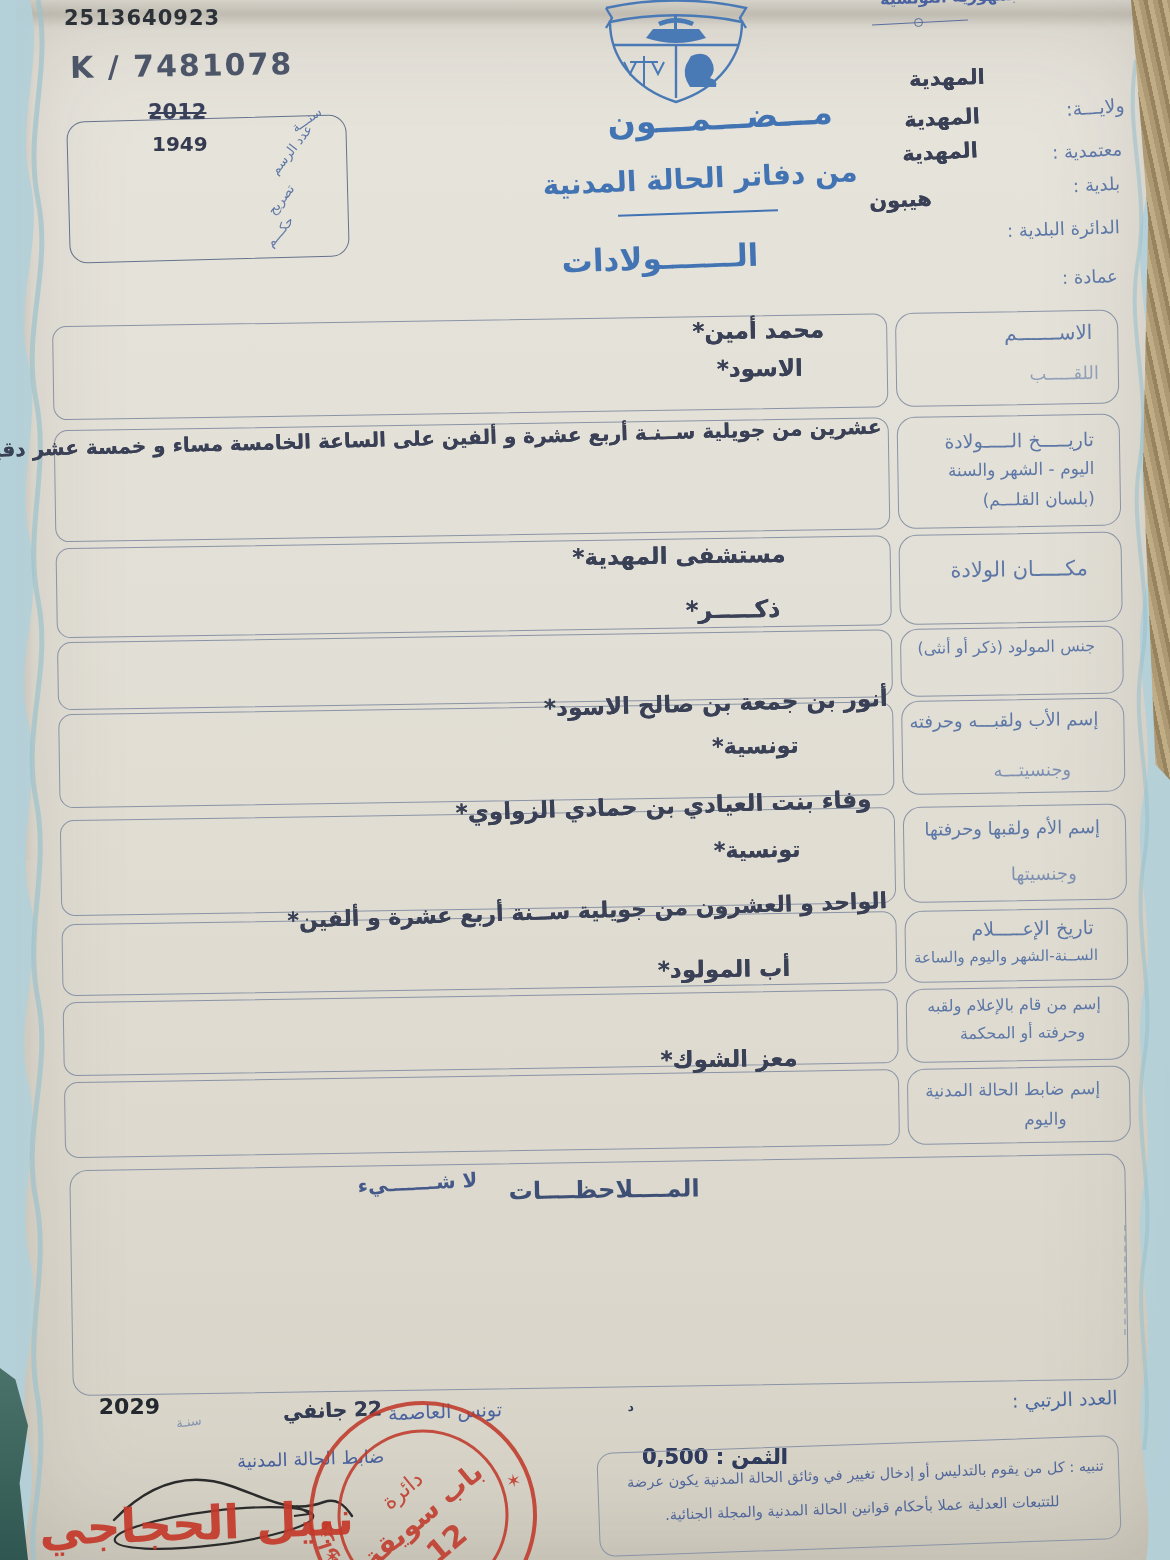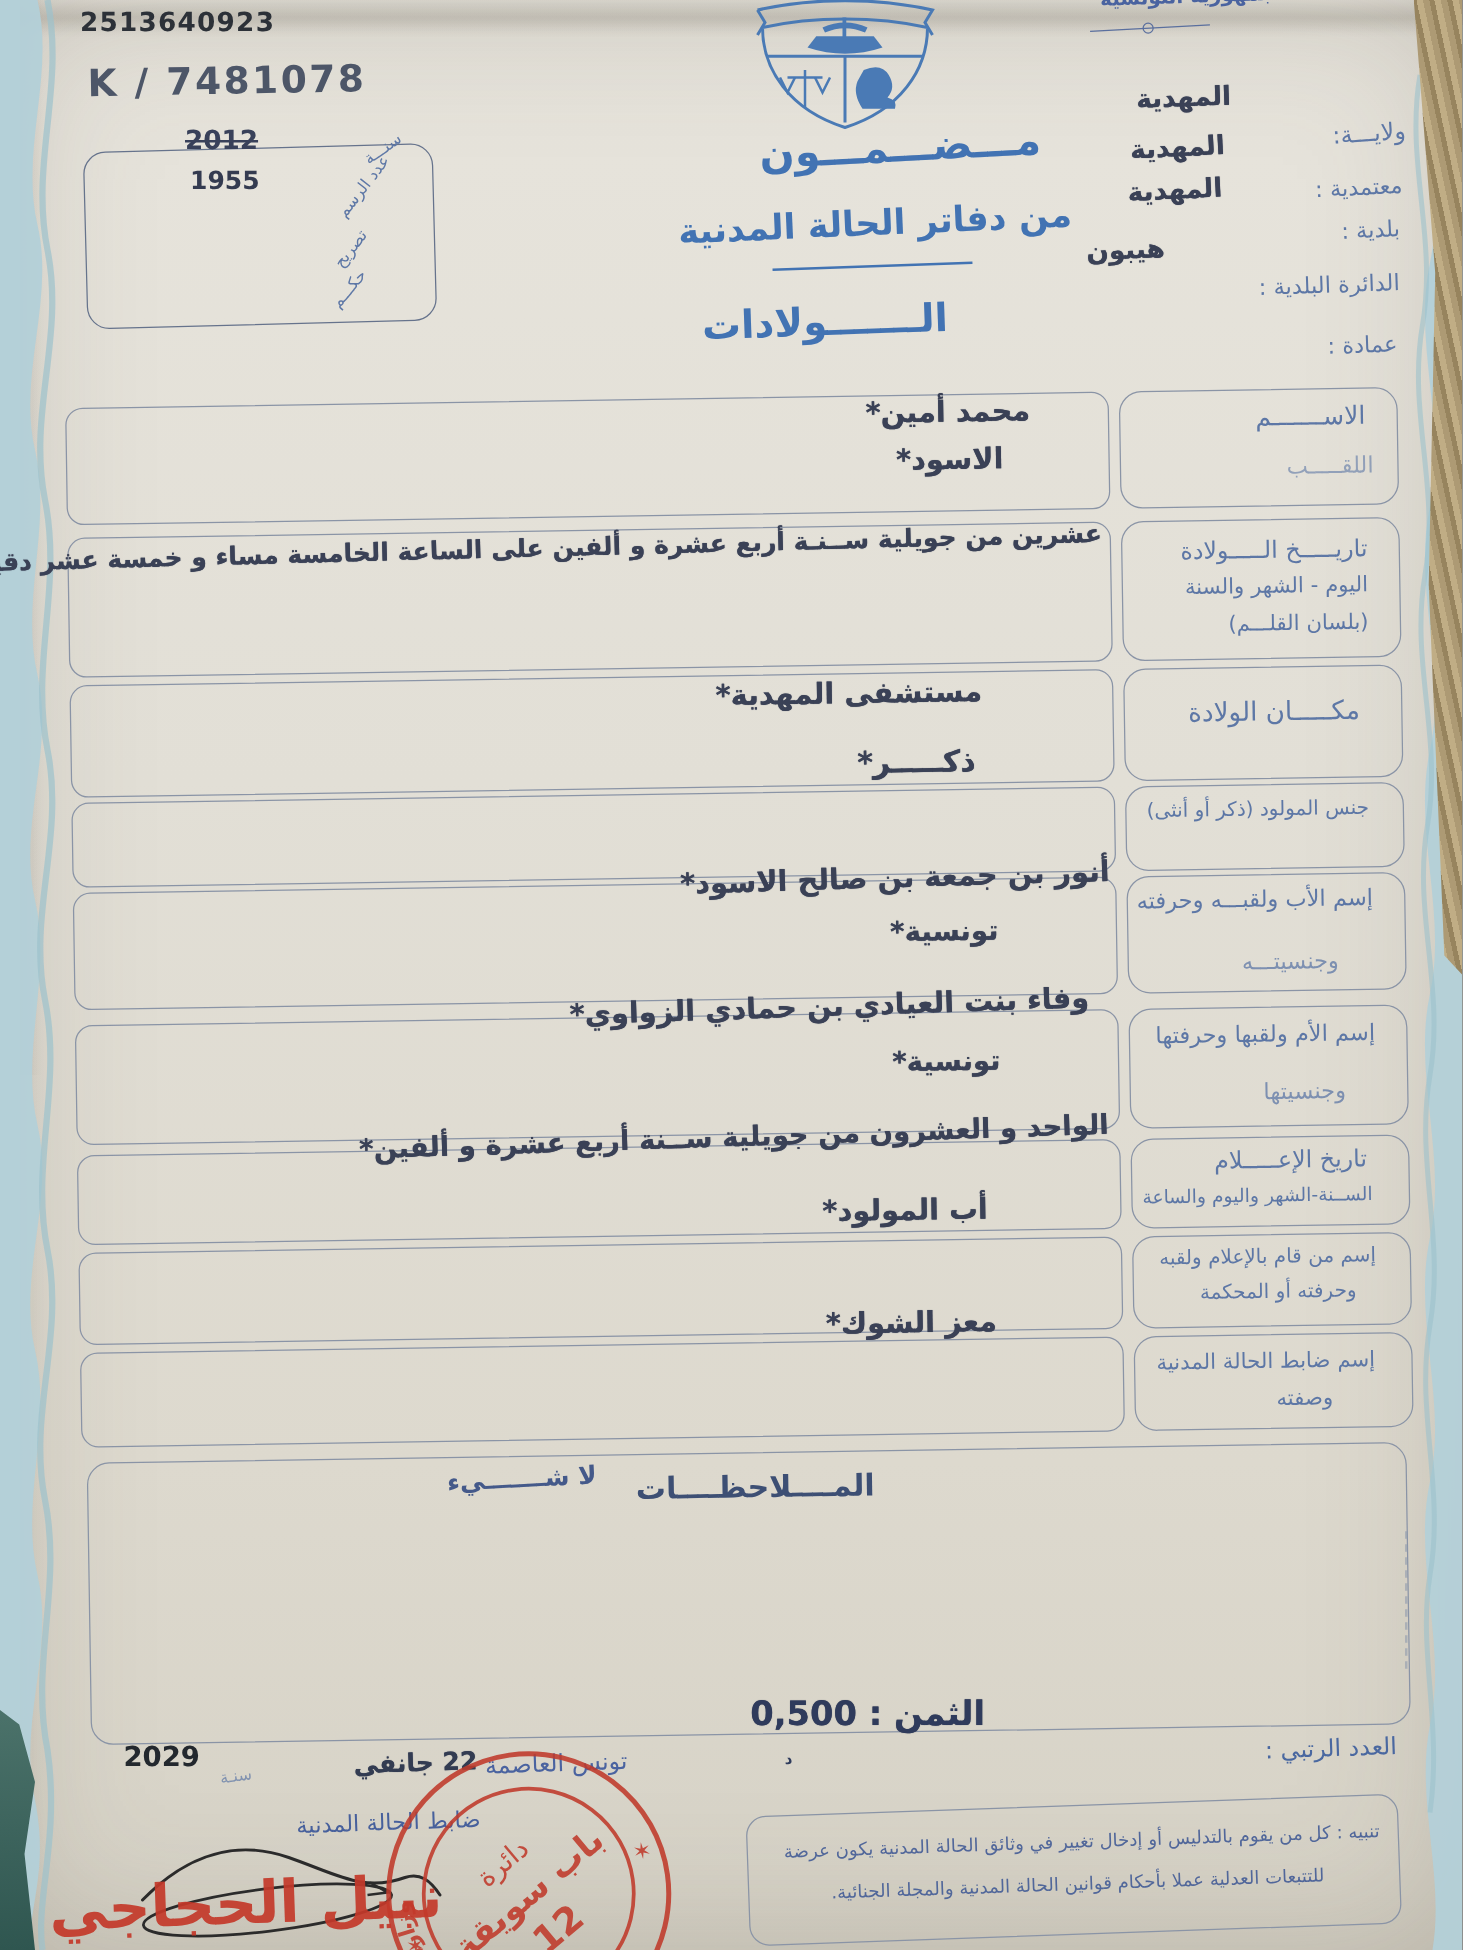--- a/index.html
+++ b/index.html
@@ -45,21 +45,21 @@
   <div style="position:absolute;left:0;top:1368px;width:28px;height:192px;
        background:linear-gradient(180deg,#4b726a,#2f5650);
        clip-path:polygon(0 0,55% 6%,100% 30%,70% 60%,100% 100%,0 100%);"></div>
 
   <div class="t" style="left:64px;top:6px;font-size:21px;font-weight:700;color:#2c3138;direction:ltr;letter-spacing:1px;">2513640923</div>
 
   <div class="t" style="left:70px;top:48px;font-size:30px;font-weight:600;color:#4d5668;direction:ltr;letter-spacing:2px;transform:rotate(-1deg);">K / 7481078</div>
 
   <div class="box" style="left:68px;top:118px;width:278px;height:140px;border-radius:18px;border-color:#66738c;transform:rotate(-1.5deg);"></div>
   <div class="t" style="left:148px;top:100px;font-size:21px;font-weight:700;color:#39415a;text-decoration:line-through;direction:ltr;">2012</div>
-  <div class="t" style="left:152px;top:132px;font-size:20px;font-weight:700;color:#343b50;direction:ltr;">1955</div>
+  <div class="t" style="left:152px;top:132px;font-size:20px;font-weight:700;color:#343b50;direction:ltr;">1949</div>
   <div class="t lbl" style="left:290px;top:112px;font-size:13px;transform:rotate(-35deg);">سنـــة</div>
   <div class="t lbl" style="left:262px;top:142px;font-size:13px;transform:rotate(-52deg);">عدد الرسم</div>
   <div class="t lbl" style="left:264px;top:192px;font-size:13px;transform:rotate(-52deg);">تصريح</div>
   <div class="t lbl" style="left:262px;top:224px;font-size:13px;transform:rotate(-50deg);">حكـــم</div>
 
   <svg width="160" height="110" viewBox="0 0 160 110" style="left:596px;top:-2px;">
     <g stroke="#4a7ab5" fill="none" stroke-width="2.4">
       <path d="M10 10 C55 0 105 0 150 10 L144 20 L150 30"></path>
       <path d="M10 10 L16 20 L10 30"></path>
       <path d="M14 24 C55 15 105 15 146 24 C146 58 124 90 80 104 C36 90 14 58 14 24 Z"></path>
@@ -148,32 +148,32 @@
 
     <div class="t lbl" style="right:80px;top:924px;font-size:19px;">تاريخ الإعـــــلام</div>
     <div class="t lbl" style="right:76px;top:954px;font-size:15px;">الســنة-الشهر واليوم والساعة</div>
     <div class="t val" style="right:286px;top:898px;font-size:22px;transform:rotate(-1deg);">الواحد و العشرون من جويلية ســنة أربع عشرة و ألفين*</div>
 
     <div class="t lbl" style="right:74px;top:1002px;font-size:16px;">إسم من قام بالإعلام ولقبه</div>
     <div class="t lbl" style="right:90px;top:1030px;font-size:16px;">وحرفته أو المحكمة</div>
     <div class="t val" style="right:384px;top:958px;font-size:23px;">أب المولود*</div>
 
     <div class="t lbl" style="right:76px;top:1086px;font-size:17px;">إسم ضابط الحالة المدنية</div>
-    <div class="t lbl" style="right:110px;top:1116px;font-size:17px;">وصفته</div>
+    <div class="t lbl" style="right:110px;top:1116px;font-size:17px;">واليوم</div>
     <div class="t val" style="right:378px;top:1048px;font-size:23px;">معز الشوك*</div>
 
     <div class="box" style="left:62px;top:1162px;width:1054px;height:224px;border-radius:18px;"></div>
     <div class="t" style="right:478px;top:1176px;font-size:24px;font-weight:700;color:#3d4f74;">المــــلاحظــــات</div>
     <div class="t" style="right:700px;top:1168px;font-size:20px;font-weight:600;color:#44598a;transform:rotate(-2deg);">لا شـــــــيء</div>
   </div>
 
   <div style="position:absolute;left:1124px;top:1225px;height:110px;width:0;border-left:2px dashed #8a98ad;opacity:.55;"></div>
 
   <div class="t lbl" style="right:52px;top:1388px;font-size:19px;color:#4a68a0;transform:rotate(-2deg);">العدد الرتبي :</div>
-  <div class="t val" style="right:382px;top:1356px;font-size:27px;color:#2f3b5c;">الثمن : 0,500</div>
+  <div class="t val" style="right:382px;top:1445px;font-size:21px;color:#2f3b5c;">الثمن : 0,500</div>
   <div class="t" style="right:536px;top:1400px;font-size:12px;color:#2f3b5c;font-weight:700;">د</div>
 
   <div class="t lbl" style="right:668px;top:1400px;font-size:19px;color:#4a63a0;transform:rotate(-2deg);">تونس العاصمة</div>
   <div class="t val" style="right:788px;top:1398px;font-size:20px;color:#333c52;transform:rotate(-2deg);">22 جانفي</div>
   <div class="t lbl" style="right:968px;top:1414px;font-size:13px;opacity:.7;transform:rotate(-8deg);">سنـة</div>
   <div class="t" style="right:1010px;top:1394px;font-size:22px;font-weight:700;color:#23282e;direction:ltr;">2029</div>
 
   <div class="box" style="left:598px;top:1444px;width:520px;height:102px;border-radius:16px;transform:rotate(-2deg);"></div>
   <div class="t" style="right:66px;top:1466px;font-size:14.5px;color:#51679a;transform:rotate(-2deg);">تنبيه : كل من يقوم بالتدليس أو إدخال تغيير في وثائق الحالة المدنية يكون عرضة</div>
   <div class="t" style="right:110px;top:1500px;font-size:14.5px;color:#51679a;transform:rotate(-2deg);">للتتبعات العدلية عملا بأحكام قوانين الحالة المدنية والمجلة الجنائية.</div>

